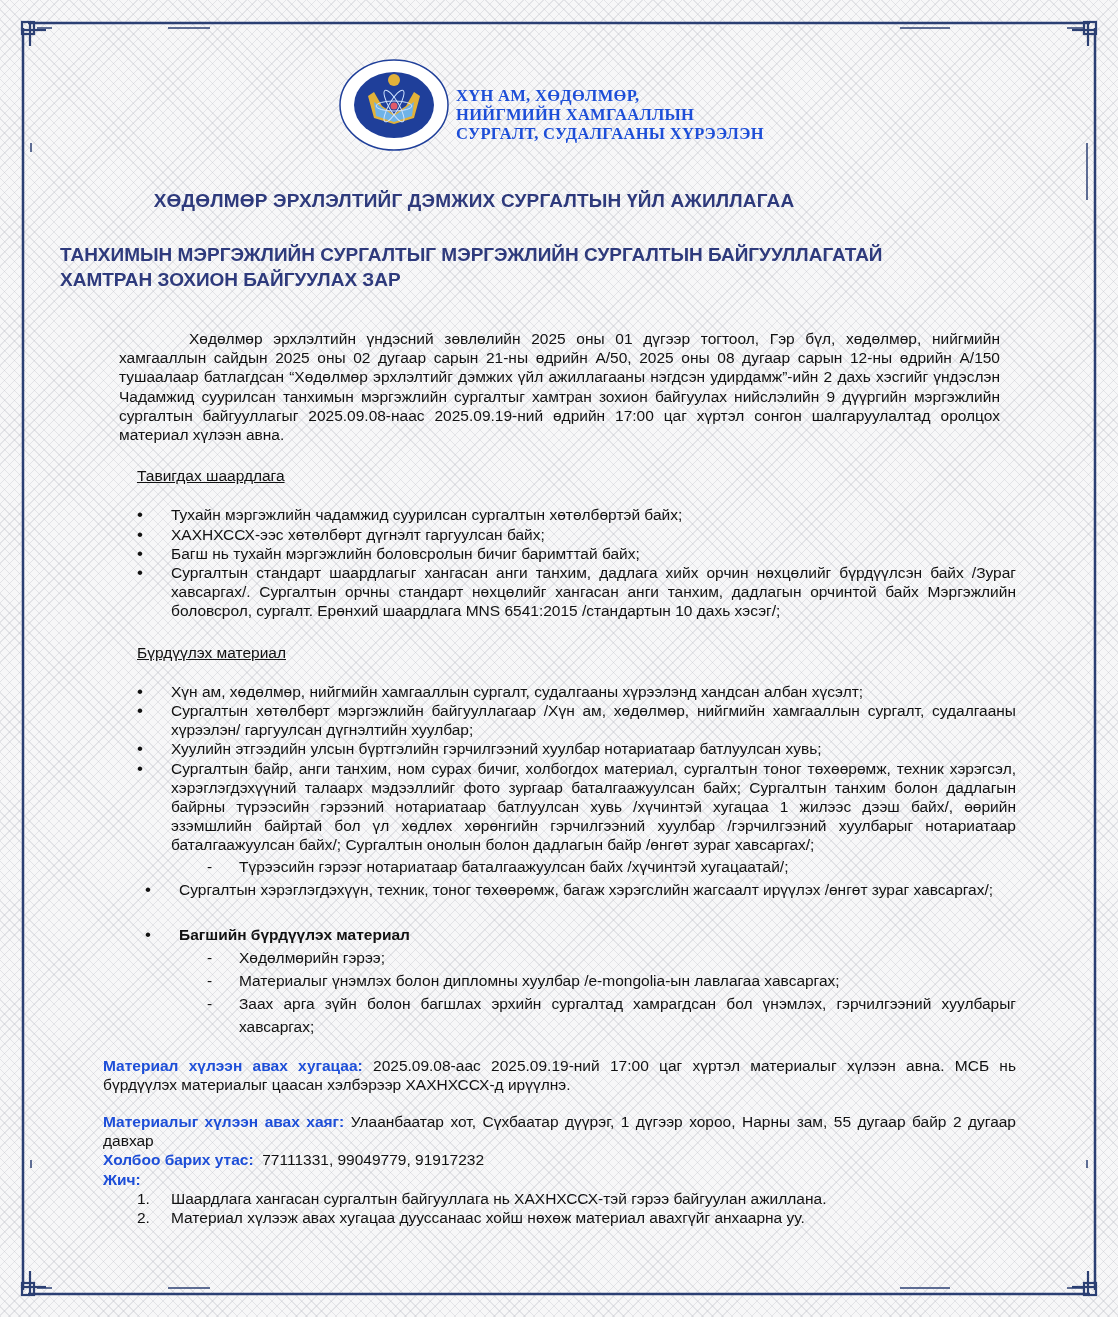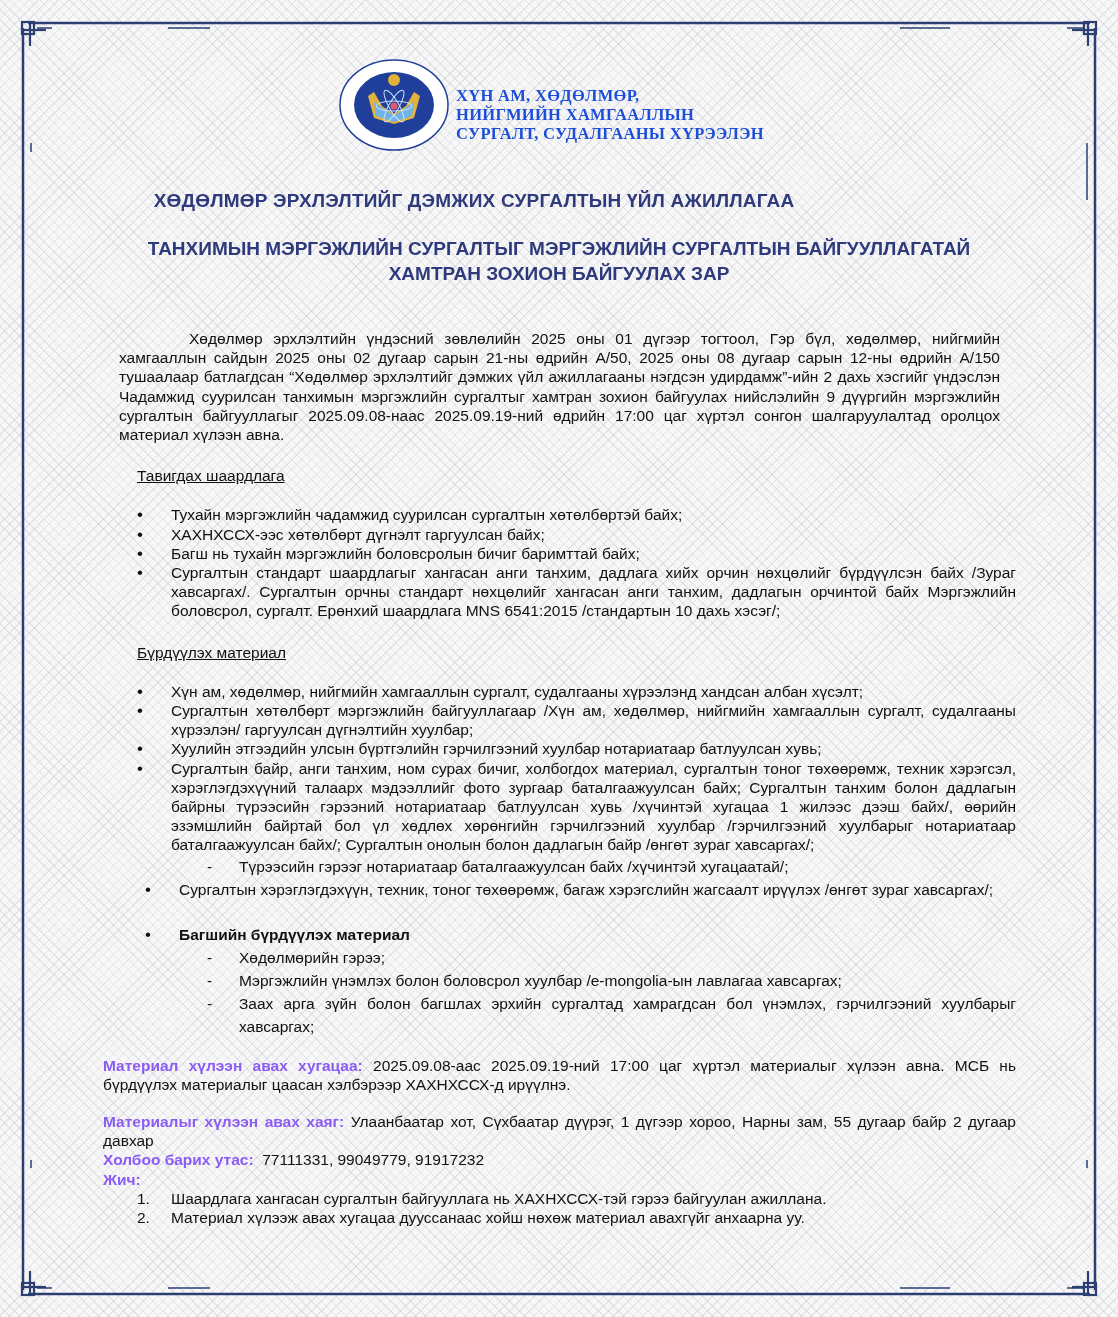--- a/index.html
+++ b/index.html
@@ -19,40 +19,40 @@
     margin-left: 6px; margin-top: 18px;
     font-family: "Liberation Serif", serif; font-weight: bold;
     color: #1d4ed8; font-size: 16.5px; line-height: 19px; letter-spacing: 0.3px;
   }
   .org-name div { white-space: nowrap; }
   .title1 {
     position: absolute; left: 0; width: 948px; top: 190px; text-align: center;
     color: #2e3a7c; font-weight: bold; font-size: 19px; letter-spacing: 0.2px;
   }
   .title2 {
-    position: absolute; left: 60px; width: 998px; top: 236px; text-align: center;
+    position: absolute; left: 60px; width: 998px; top: 242px; text-align: left;
     color: #2e3a7c; font-weight: bold; font-size: 19px; line-height: 25px;
   }
   .content {
     position: absolute; left: 103px; top: 313px; width: 913px;
     font-size: 15.5px; line-height: 19.2px;
   }
   .intro { text-align: justify; text-indent: 70px; margin: 16px; }
   .sec-head { margin: 22px 0 0 34px; text-decoration: underline; }
   ul.bul { list-style: none; padding: 0; margin: 20px 0 0 0; }
   ul.bul > li { position: relative; padding-left: 68px; text-align: justify; }
   ul.bul > li::before { content: "•"; position: absolute; left: 34px; top: 0; font-size: 17px; }
   .gap { margin-top: 22px; }
   ul.dash { list-style: none; padding: 0; margin: 0; }
   ul.dash > li { position: relative; padding-left: 102px; margin-left: -34px; text-align: justify; line-height: 23px; }
   ul.dash > li::before { content: "-"; position: absolute; left: 70px; top: 0; }
   .sub-bullet { padding-left: 76px !important; line-height: 23px; }
   .sub-bullet::before { left: 42px !important; }
   .bold { font-weight: bold; }
-  .label-blue { color: #8b5cf6; font-weight: bold; }
+  .label-blue { color: #1d4ed8; font-weight: bold; }
   .info { margin: 0; text-align: justify; }
   ol.notes { list-style: none; padding: 0; margin: 0; }
   ol.notes li { position: relative; padding-left: 68px; }
   ol.notes li span.num { position: absolute; left: 34px; }
 </style>
 </head>
 <body>
 
 <svg class="frame" viewBox="0 0 1118 1317" xmlns="http://www.w3.org/2000/svg">
   <g stroke="#2b3f73" fill="none">
@@ -139,21 +139,21 @@
       <span>Сургалтын байр, анги танхим, ном сурах бичиг, холбогдох материал, сургалтын тоног төхөөрөмж, техник хэрэгсэл, хэрэглэгдэхүүний талаарх мэдээллийг фото зургаар баталгаажуулсан байх; Сургалтын танхим болон дадлагын байрны түрээсийн гэрээний нотариатаар батлуулсан хувь /хүчинтэй хугацаа 1 жилээс дээш байх/, өөрийн эзэмшлийн байртай бол үл хөдлөх хөрөнгийн гэрчилгээний хуулбар /гэрчилгээний хуулбарыг нотариатаар баталгаажуулсан байх/; Сургалтын онолын болон дадлагын байр /өнгөт зураг хавсаргах/;</span>
       <ul class="dash">
         <li>Түрээсийн гэрээг нотариатаар баталгаажуулсан байх /хүчинтэй хугацаатай/;</li>
       </ul>
     </li>
     <li class="sub-bullet">Сургалтын хэрэглэгдэхүүн, техник, тоног төхөөрөмж, багаж хэрэгслийн жагсаалт ирүүлэх /өнгөт зураг хавсаргах/;</li>
     <li class="sub-bullet gap">
       <span class="bold">Багшийн бүрдүүлэх материал</span>
       <ul class="dash" style="margin-left:-8px">
         <li>Хөдөлмөрийн гэрээ;</li>
-        <li>Мэргэжлийн үнэмлэх болон боловсрол хуулбар /e-mongolia-ын лавлагаа хавсаргах;</li>
+        <li>Материалыг үнэмлэх болон дипломны хуулбар /e-mongolia-ын лавлагаа хавсаргах;</li>
         <li>Заах арга зүйн болон багшлах эрхийн сургалтад хамрагдсан бол үнэмлэх, гэрчилгээний хуулбарыг хавсаргах;</li>
       </ul>
     </li>
   </ul>
 
   <p class="info" style="margin-top:18px">
     <span class="label-blue">Материал хүлээн авах хугацаа:</span><span> 2025.09.08-аас 2025.09.19-ний 17:00 цаг хүртэл материалыг хүлээн авна. МСБ нь бүрдүүлэх материалыг цаасан хэлбэрээр ХАХНХССХ-д ирүүлнэ.</span>
   </p>
 
   <p class="info" style="margin-top:18px">

